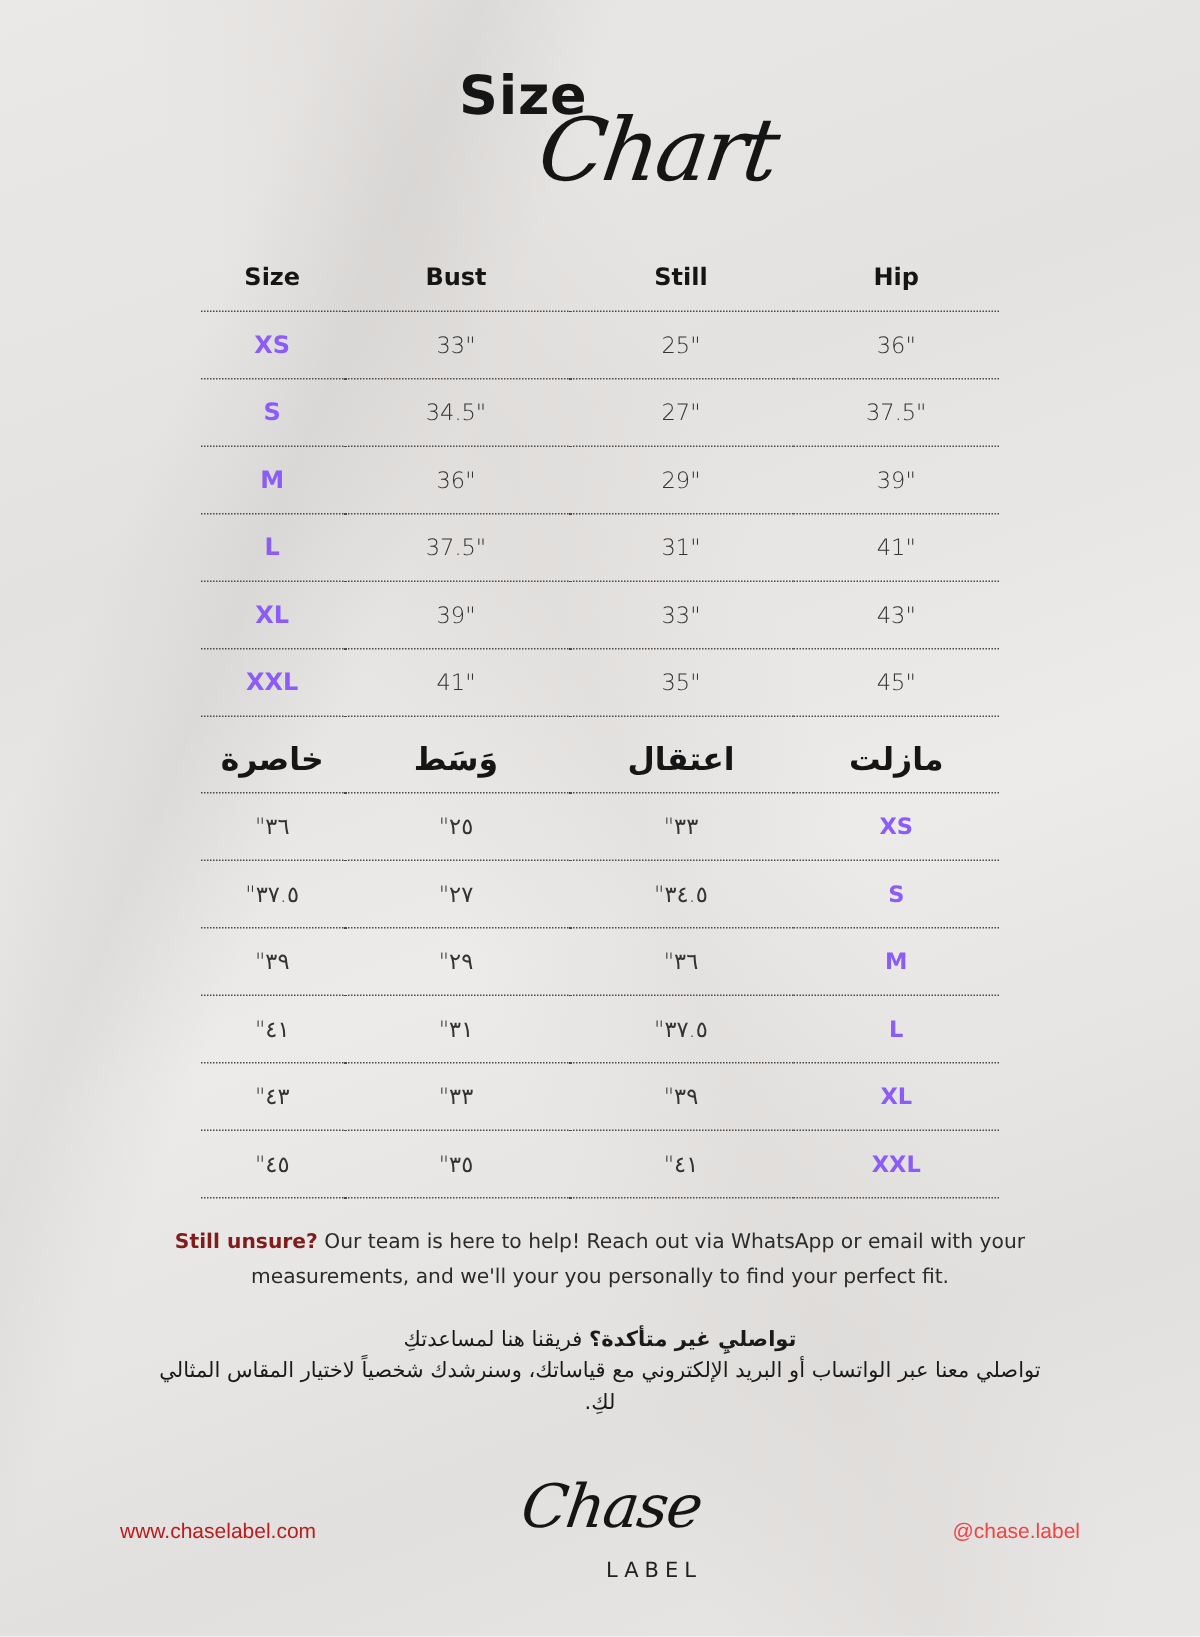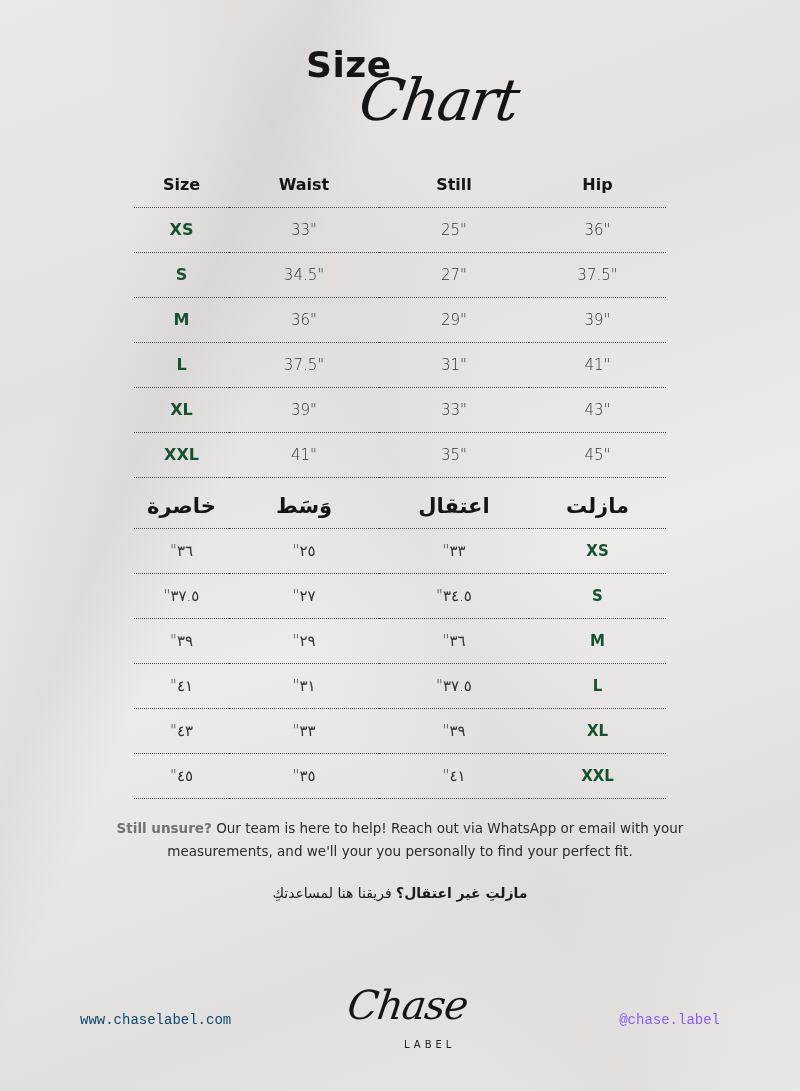--- a/index.html
+++ b/index.html
@@ -34,55 +34,55 @@
       border-bottom: 1px dotted #4a4a4a;
     }
     table.size-table th {
       height: 44px; font-weight: bold; font-size: 16px; color: #151515;
       font-family: "DejaVu Sans", sans-serif;
     }
     table.size-table td {
       height: 45px; font-size: 15px; color: #333;
       font-family: "DejaVu Sans", sans-serif; font-weight: 300;
     }
-    table.size-table td.size-cell { font-weight: bold; font-size: 16px; color: #14532d; }
+    table.size-table td.size-cell { font-weight: bold; font-size: 16px; color: #8b5cf6; }
     #en-table { top: 163px; }
     #ar-table { top: 484px; direction: rtl; }
     #ar-table th { font-size: 21px; }
     #ar-table td { font-size: 15px; }
     #ar-table td.size-cell { direction: ltr; }
     .col1 { width: 95px; } .col2 { width: 150px; } .col3 { width: 150px; } .col4 { width: 137px; }
     .note-en {
       position: absolute; left: 100px; top: 817px; width: 600px;
       text-align: center; font-size: 13.5px; line-height: 23px; color: #2b2b2b;
       font-family: "DejaVu Sans", sans-serif;
     }
-    .note-en b { color: #737373; }
+    .note-en b { color: #7f1d1d; }
     .note-ar {
       position: absolute; left: 100px; top: 883px; width: 600px;
       direction: rtl; text-align: center; font-size: 14px; line-height: 21px; color: #1a1a1a;
       font-family: "DejaVu Sans", sans-serif;
     }
     .note-ar b { font-weight: bold; }
     .footer-left {
-      position: absolute; left: 80px; top: 1012px; font-size: 14px; color: #0c4a6e;
-      font-family: Liberation Mono, monospace;
+      position: absolute; left: 80px; top: 1012px; font-size: 14px; color: #b91c1c;
+      font-family: Liberation Sans, sans-serif;
     }
     .footer-right {
-      position: absolute; right: 80px; top: 1012px; font-size: 14px; color: #8b5cf6;
-      font-family: Liberation Mono, monospace;
+      position: absolute; right: 80px; top: 1012px; font-size: 14px; color: #ef4444;
+      font-family: Liberation Sans, sans-serif;
     }
     .logo { position: absolute; left: 340px; top: 982px; width: 130px; height: 75px; }
     .logo-script {
       position: absolute; left: 8px; top: 0px;
       font-family: "DejaVu Serif", serif; font-style: italic; font-size: 40px;
       color: #151515; transform: skewX(-8deg); letter-spacing: -1px;
     }
     .logo-sub {
-      position: absolute; left: 64px; top: 57px; font-size: 10px; letter-spacing: 4px; color: #222;
+      position: absolute; left: 64px; top: 57px; font-size: 14px; letter-spacing: 4px; color: #222;
       font-family: "DejaVu Sans", sans-serif;
     }
   </style>
 </head>
 <body>
 
 <div class="title-wrap">
   <div class="title-size">Size</div>
   <div class="title-chart">Chart</div>
 </div>
@@ -90,21 +90,21 @@
 <table class="size-table" id="en-table">
   <colgroup>
       <col class="col1">
       <col class="col2">
       <col class="col3">
       <col class="col4">
     </colgroup>
   <thead>
     <tr>
       <th>Size</th>
-      <th>Waist</th>
+      <th>Bust</th>
       <th>Still</th>
       <th>Hip</th>
     </tr>
   </thead>
   <tbody>
     <tr>
       <td class="size-cell">XS</td>
       <td>33"</td>
       <td>25"</td>
       <td>36"</td>
@@ -195,21 +195,22 @@
       <td>٤٥"</td>
     </tr>
   </tbody>
 </table>
 
 <div class="note-en">
   <b>Still unsure?</b><span> Our team is here to help! Reach out via WhatsApp or email with your measurements, and we'll your you personally to find your perfect fit.</span>
 </div>
 
 <div class="note-ar">
-  <div><b>مازلتِ غير اعتقال؟</b><span> فريقنا هنا لمساعدتكِ</span></div>
+  <div><b>تواصليِ غير متأكدة؟</b><span> فريقنا هنا لمساعدتكِ</span></div>
+  <div>تواصلي معنا عبر الواتساب أو البريد الإلكتروني مع قياساتك، وسنرشدك شخصياً لاختيار المقاس المثالي لكِ.</div>
 </div>
 
 <div class="footer-left">www.chaselabel.com</div>
 <div class="logo">
   <div class="logo-script">Chase</div>
   <div class="logo-sub">LABEL</div>
 </div>
 <div class="footer-right">@chase.label</div>
 
 </body></html>

